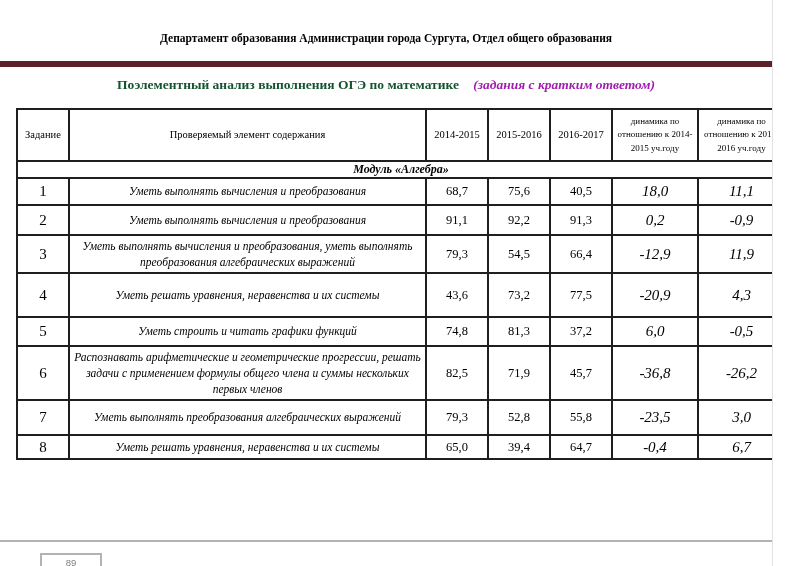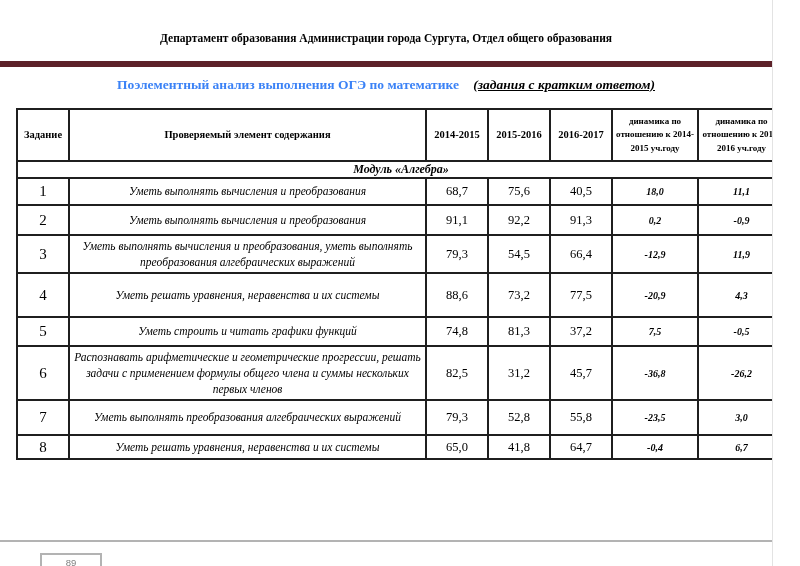--- a/index.html
+++ b/index.html
@@ -23,44 +23,44 @@
     position: absolute; top: 61px; left: 0;
     width: 800px; height: 6px;
     background: #5d2129;
   }
   .page-title {
     position: absolute; top: 77px; left: 0; right: 0;
     text-align: center;
     font-size: 13.5px;
     font-weight: bold;
   }
-  .title-main { color: #3b82f6; }
-  .title-note { color: #000000; font-style: italic; margin-left: 11px; text-decoration: underline; }
+  .title-main { color: #14532d; }
+  .title-note { color: #a21caf; font-style: italic; margin-left: 11px; }
   table.data-table {
     position: absolute; left: 16px; top: 108px;
     width: 768px;
     border-collapse: collapse;
     table-layout: fixed;
   }
   table.data-table th, table.data-table td {
     border: 2px solid #1f1f1f;
     padding: 1px 3px;
     text-align: center;
     vertical-align: middle;
     overflow: hidden;
   }
   tr.head-row { height: 52px; }
-  tr.head-row th { font-weight: bold; font-size: 10.5px; line-height: 1.3; border-radius: 18px; }
+  tr.head-row th { font-weight: normal; font-size: 10.5px; line-height: 1.3; border-radius: 18px; }
   tr.head-row th.th-dyn { font-size: 9px; line-height: 1.45; }
   tr.section-row { height: 16px; padding-left: 47px; }
   tr.section-row td { font-weight: bold; font-style: italic; font-size: 12px; padding: 0; }
   td.num { font-size: 15px; }
   td.content { font-style: italic; font-size: 11.5px; line-height: 1.4; margin-top: 20px; }
   td.val { font-size: 12.5px; }
-  td.dyn { font-size: 10px; font-weight: bold; font-style: italic; margin-top: 39px; }
+  td.dyn { font-size: 15px; font-weight: normal; font-style: italic; margin-top: 39px; }
   .footer-line {
     position: absolute; top: 540px; left: 0;
     width: 796px; height: 2px;
     background: #b3b3b3;
   }
   .page-number-tab {
     position: absolute; left: 40px; top: 553px;
     width: 62px; height: 16px;
     background: #ffffff;
     border-top: 2px solid #b3b3b3;
@@ -137,58 +137,58 @@
         <td class="content">Уметь выполнять вычисления и преобразования, уметь выполнять  преобразования алгебраических выражений</td>
         <td class="val">79,3</td>
         <td class="val">54,5</td>
         <td class="val">66,4</td>
         <td class="dyn">-12,9</td>
         <td class="dyn">11,9</td>
       </tr>
       <tr style="height:44px">
         <td class="num">4</td>
         <td class="content">Уметь решать уравнения, неравенства и их системы</td>
-        <td class="val">88,6</td>
+        <td class="val">43,6</td>
         <td class="val">73,2</td>
         <td class="val">77,5</td>
         <td class="dyn">-20,9</td>
         <td class="dyn">4,3</td>
       </tr>
       <tr style="height:29px">
         <td class="num">5</td>
         <td class="content">Уметь строить и читать графики функций</td>
         <td class="val">74,8</td>
         <td class="val">81,3</td>
         <td class="val">37,2</td>
-        <td class="dyn">7,5</td>
+        <td class="dyn">6,0</td>
         <td class="dyn">-0,5</td>
       </tr>
       <tr style="height:54px">
         <td class="num">6</td>
         <td class="content">Распознавать арифметические и геометрические прогрессии, решать задачи с применением формулы общего члена и суммы нескольких первых членов</td>
         <td class="val">82,5</td>
-        <td class="val">31,2</td>
+        <td class="val">71,9</td>
         <td class="val">45,7</td>
         <td class="dyn">-36,8</td>
         <td class="dyn">-26,2</td>
       </tr>
       <tr style="height:35px">
         <td class="num">7</td>
         <td class="content">Уметь выполнять преобразования алгебраических выражений</td>
         <td class="val">79,3</td>
         <td class="val">52,8</td>
         <td class="val">55,8</td>
         <td class="dyn">-23,5</td>
         <td class="dyn">3,0</td>
       </tr>
       <tr style="height:24px">
         <td class="num">8</td>
         <td class="content">Уметь решать уравнения, неравенства и их системы</td>
         <td class="val">65,0</td>
-        <td class="val">41,8</td>
+        <td class="val">39,4</td>
         <td class="val">64,7</td>
         <td class="dyn">-0,4</td>
         <td class="dyn">6,7</td>
       </tr>
     </tbody>
   </table>
 
   <div class="footer-line"></div>
   <div class="page-number-tab">
     <span>89</span>

